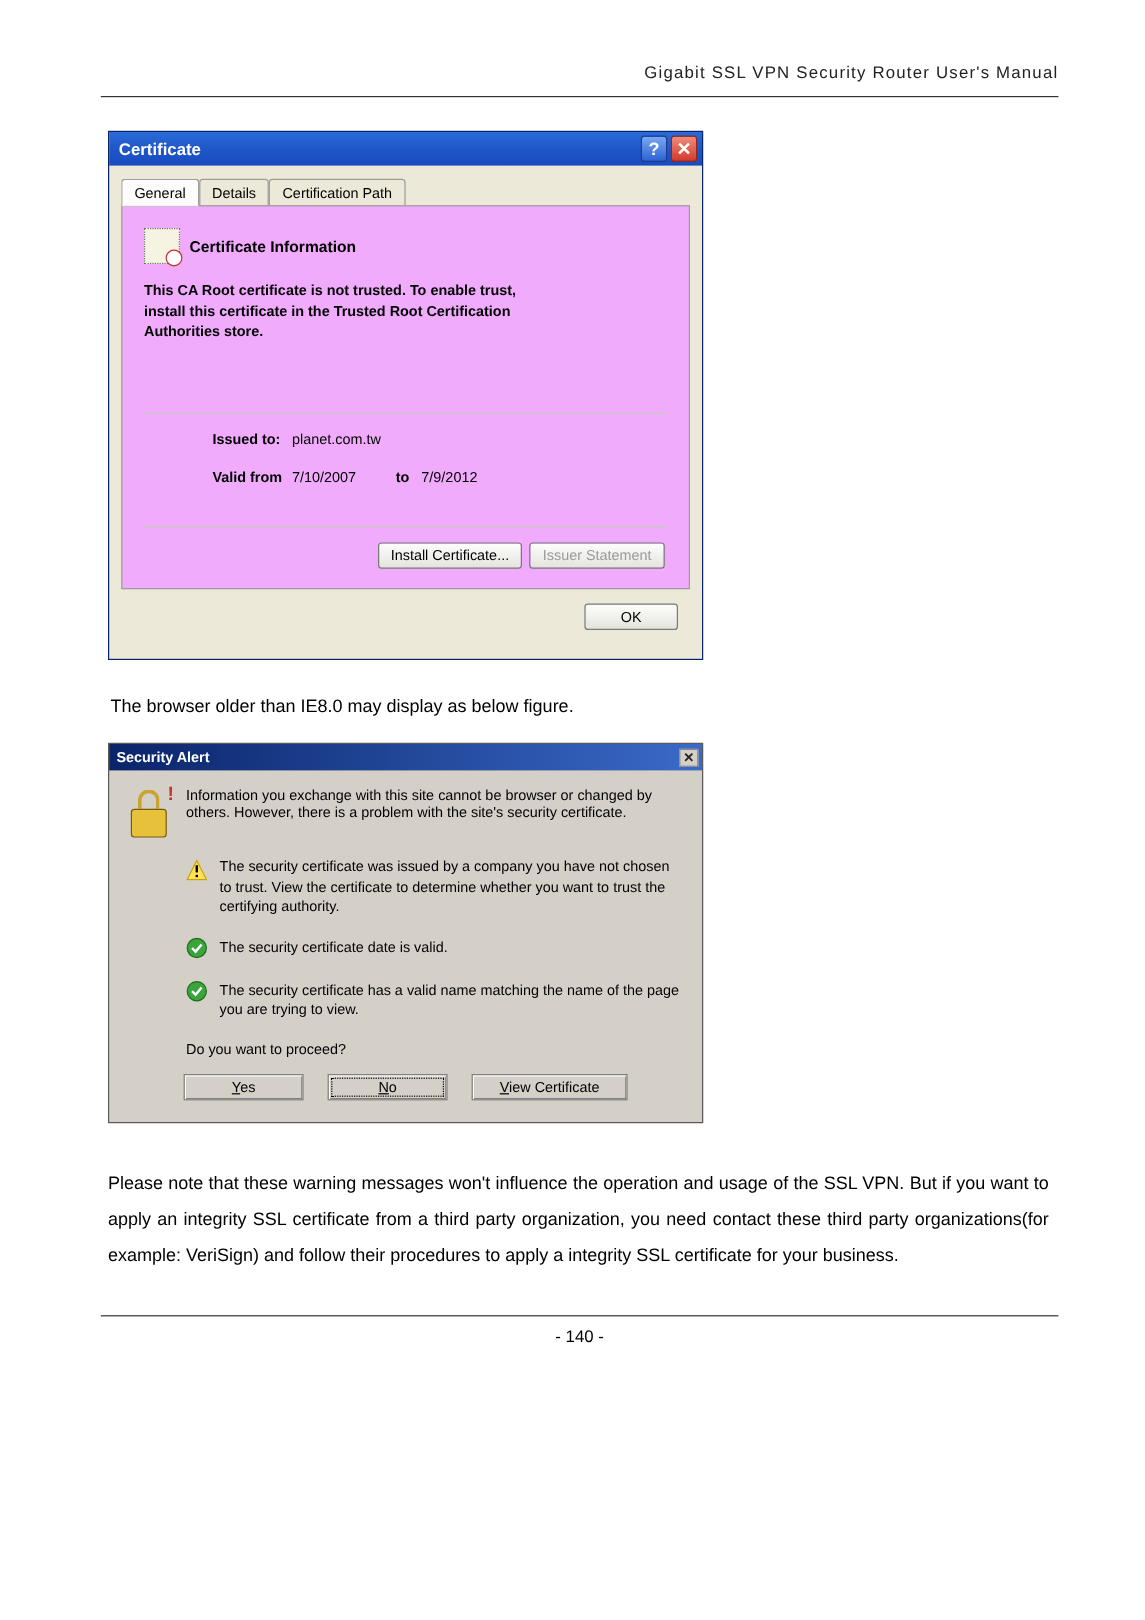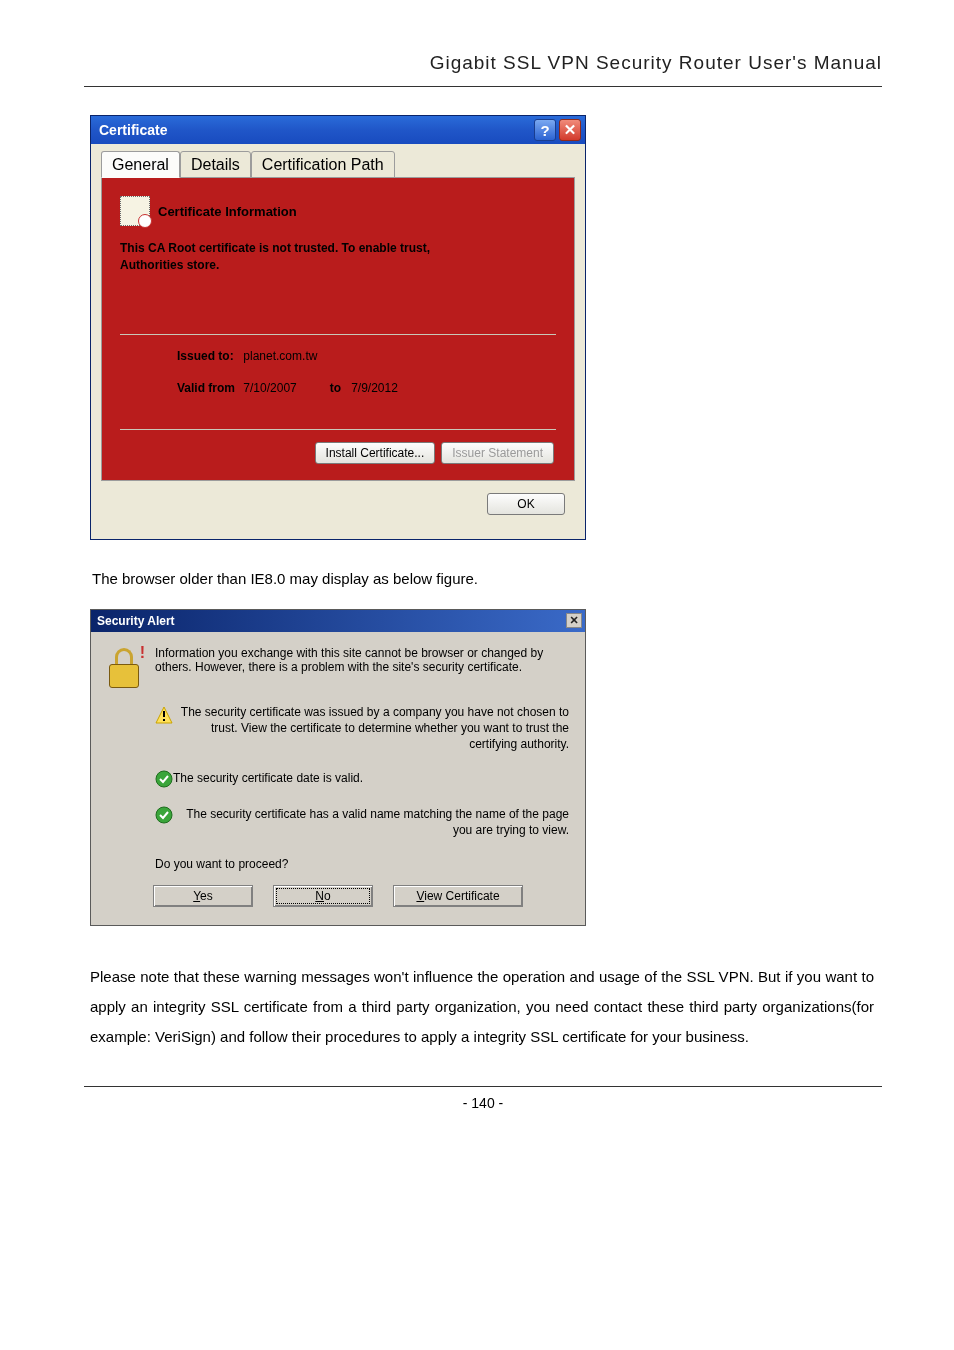--- a/index.html
+++ b/index.html
@@ -9,21 +9,21 @@
     height: 1350px;
     font-family: Arial, Helvetica, sans-serif;
     background: #fff;
     color: #000;
   }
   .page {
     padding: 52px 72px 0 84px;
   }
   .hdr-area {
     text-align: right;
-    font-size: 19px;
+    font-size: 14px;
     letter-spacing: 1px;
     color: #222;
     padding-bottom: 8px;
   }
   .hr-top {
     border: none;
     border-top: 1.5px solid #333;
     margin: 4px 0 28px 0;
   }
 
@@ -53,30 +53,30 @@
     font-weight:bold; font-size:15px; font-family:Tahoma,sans-serif;
   }
   .tbtn-help { background: linear-gradient(180deg,#7aa8f0,#2c63d2); color:#fff; border:1px solid #1a3d8f;}
   .tbtn-close { background: linear-gradient(180deg,#f08b7a,#d23a2c); color:#fff; border:1px solid #8f2a1a;}
   .cert-body { padding: 10px 10px 12px 10px; }
   .tabs {
     display:flex; align-items:flex-end; height:24px; position:relative;
     margin-bottom:-1px;
   }
   .tab {
-    font-family: Tahoma, sans-serif; font-size:16px;
+    font-family: Tahoma, sans-serif; font-size:12px;
     padding:4px 10px 3px 10px;
     background:#ece9d8; border:1px solid #9c9c9c;
     border-top-left-radius:3px; border-top-right-radius:3px;
     position:relative;
   }
   .tab.active { background:#fcfcfa; border-bottom-color:#fcfcfa; z-index:2; }
   .tab.inact { margin-top:2px; }
   .tabpanel {
-    border:1px solid #9c9c9c; background:#b91c1c;
+    border:1px solid #9c9c9c; background:#f0abfc;
     padding:18px 18px 16px 18px; position:relative;
   }
   .cert-info-row { display:flex; align-items:center; gap:8px; }
   .cert-icon {
     width:30px; height:30px; position:relative;
     border:1px dotted #6b6b6b; background:#f6f3e3;
   }
   .cert-icon::after {
     content:""; position:absolute; right:-3px; bottom:-3px;
     width:12px; height:12px; border-radius:50%;
@@ -137,21 +137,21 @@
   .lock-shackle {
     position:absolute; top:2px; left:8px; width:18px; height:16px;
     border:3px solid #caa430; border-bottom:none;
     border-top-left-radius:10px; border-top-right-radius:10px;
   }
   .lock-bang {
     position:absolute; right:-4px; top:-2px; color:#c83030; font-weight:bold;
     font-size:16px;
   }
   .sa-list { margin:16px 0 0 48px; }
-  .sa-item { display:flex; gap:0; align-items:flex-start; margin-bottom:18px;text-align:right; }
+  .sa-item { display:flex; gap:10px; align-items:flex-start; margin-bottom:18px; }
   .sa-item .triangle {
     width:18px; height:18px; flex-shrink:0; position:relative; margin-top:2px;
   }
   .triangle svg, .checkcircle svg { display:block; }
   .sa-item .txt { line-height:1.35; }
   .sa-proceed { margin:0 0 14px 48px; }
   .sa-btnrow { display:flex; justify-content:center; gap:20px; margin:4px 0 4px 0; }
   .sa-btn {
     min-width:100px; padding:3px 8px; font-size:12px;
     background:#d4d0c8; border:1px solid #808080;
@@ -191,20 +191,21 @@
       </div>
       <div class="tabpanel">
         <div class="cert-info-row">
           <div class="cert-icon">
             <span class="cert-icon-x">✕</span>
           </div>
           <span class="cert-info-title">Certificate Information</span>
         </div>
         <div class="cert-warn">
           <div>This CA Root certificate is not trusted. To enable trust,</div>
+          <div>install this certificate in the Trusted Root Certification</div>
           <div>Authorities store.</div>
         </div>
         <hr class="cert-divider">
         <div class="cert-field">
           <span class="lbl">Issued to:</span>
           <span>planet.com.tw</span>
         </div>
         <div class="cert-field">
           <span class="lbl">Valid from</span>
           <span>7/10/2007</span>

